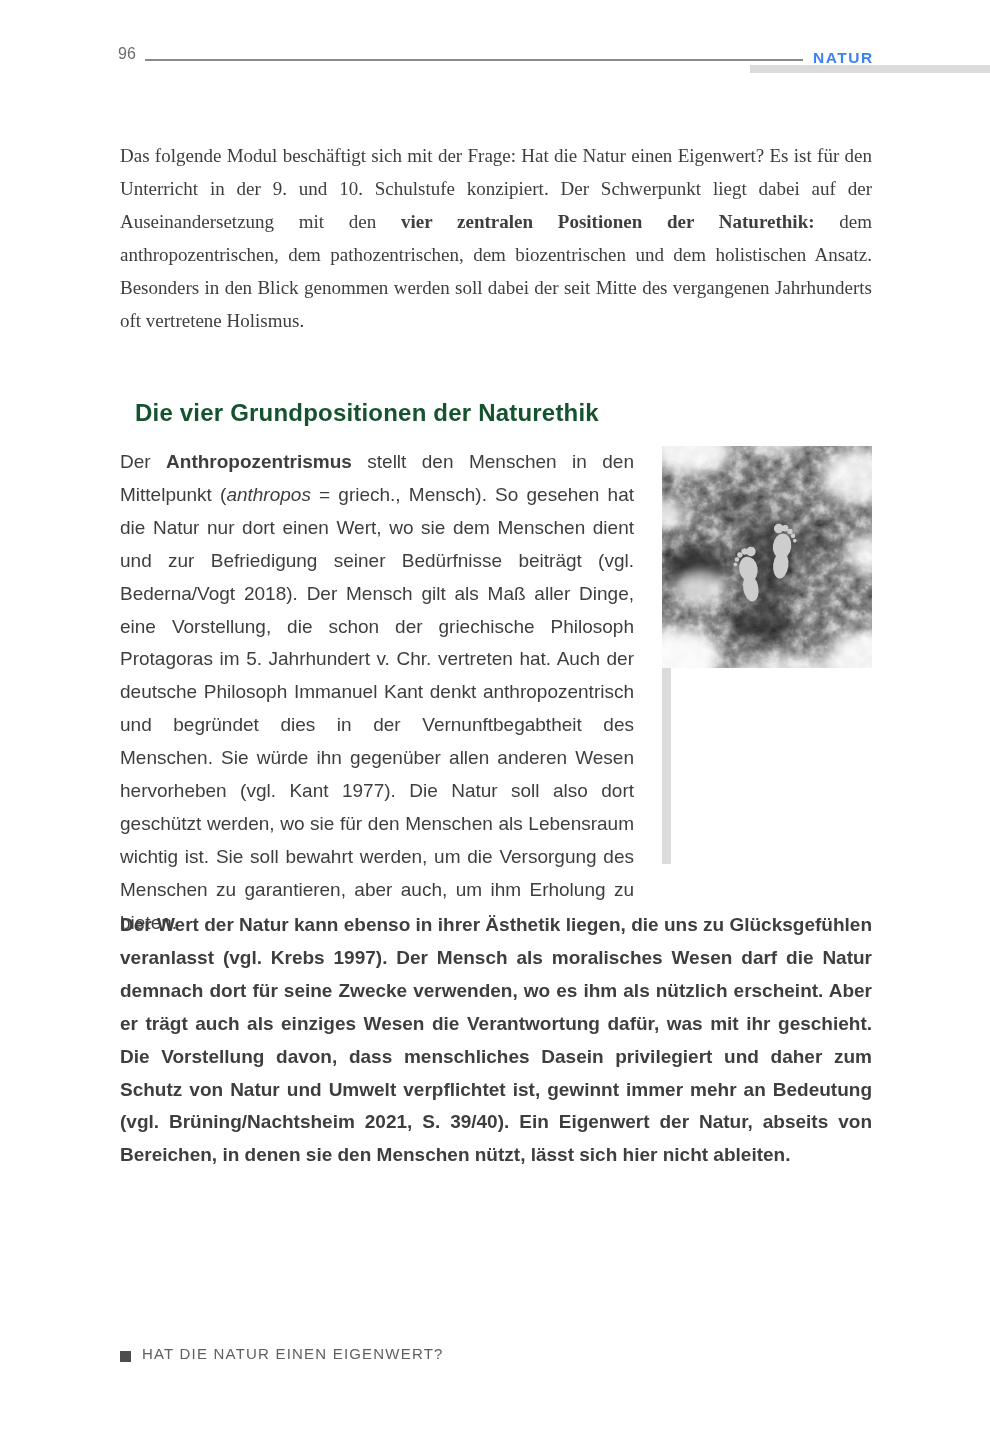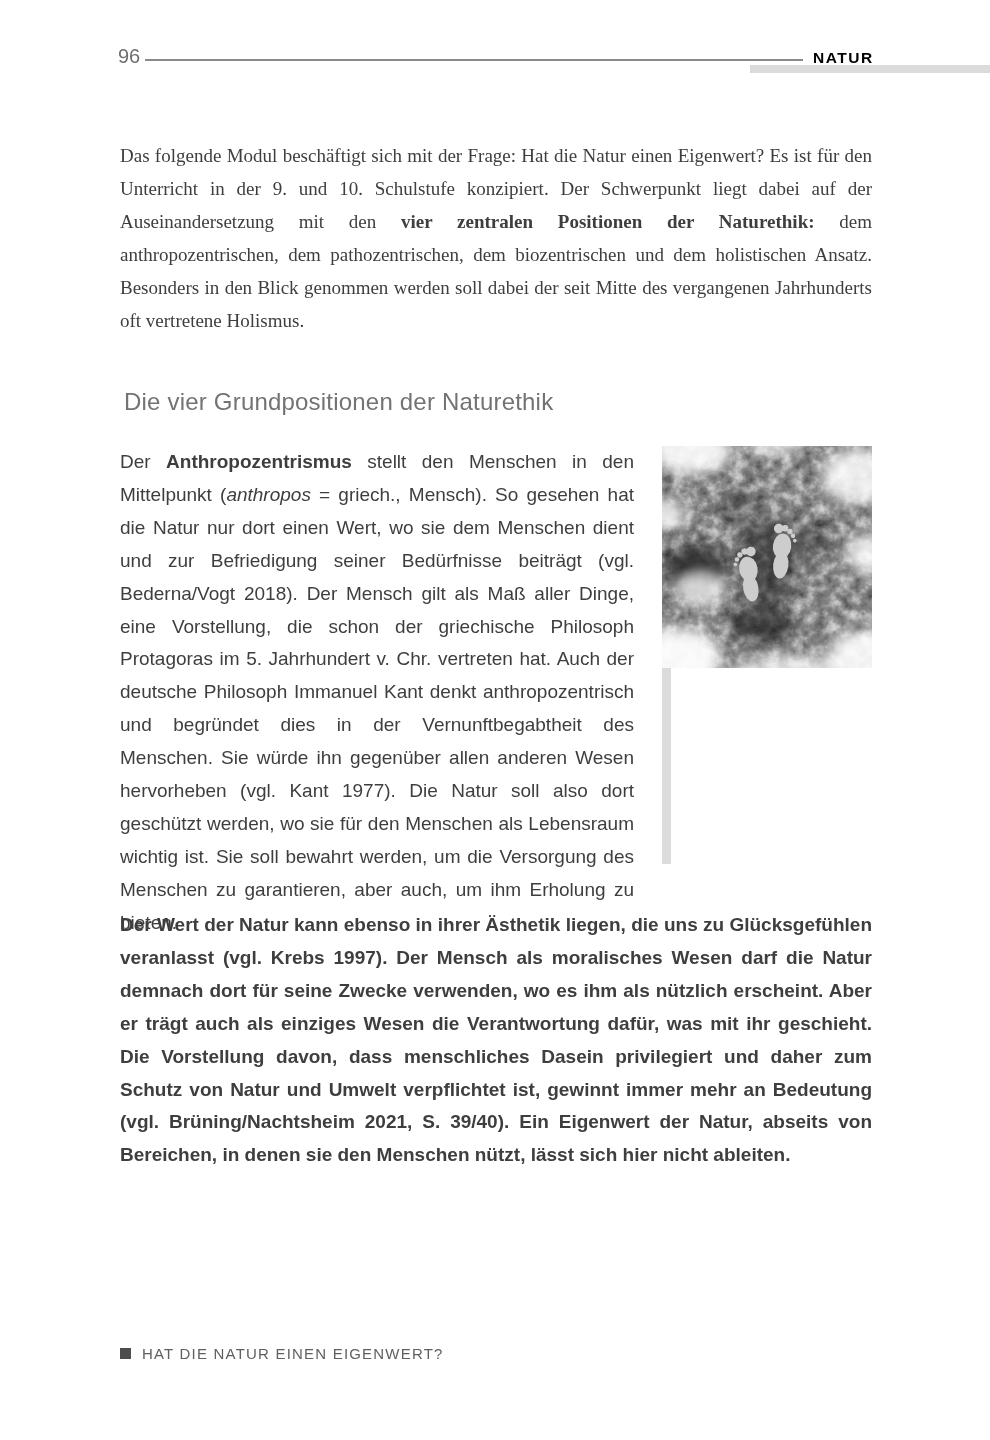--- a/index.html
+++ b/index.html
@@ -3,44 +3,44 @@
 <meta charset="utf-8">
 <style>
   html,body { margin:0; padding:0; background:#fff; }
   .page {
     position:relative; width:990px; height:1440px; background:#ffffff;
     font-family:"Liberation Sans", sans-serif; overflow:hidden;
   }
   
   .pagenum {
     position:absolute; left:118px; top:45px;
-    font-size:20px; color:#6e6e6e;
+    font-size:16px; color:#6e6e6e;
   }
   .header-rule {
     position:absolute; left:145px; top:59px; width:658px; height:2px;
     background:#8a8a8a;
   }
   .section-title {
     position:absolute; left:813px; top:49px;
-    font-size:15.5px; font-weight:bold; letter-spacing:1.5px; color:#000000;
+    font-size:15.5px; font-weight:bold; letter-spacing:1.5px; color:#3b82f6;
   }
   .accent-bar {
     position:absolute; left:750px; top:65px; width:240px; height:8px;
     background:#dbdbdb;
   }
   
   .body-par {
     position:absolute; left:120px; width:752px;
     font-size:19px; line-height:32.9px; color:#3e3e3e;
     text-align:justify; margin:0;
   }
   .intro { top:140px;font-family:Liberation Serif, serif; }
   .heading {
-    position:absolute; left:120px; top:384px; margin:4px;
-    font-size:24px; font-weight:400; color:#737373; letter-spacing:0.2px;
+    position:absolute; left:120px; top:384px; margin:15px;
+    font-size:24px; font-weight:700; color:#14532d; letter-spacing:0.2px;
   }
   
   .columns {
     position:absolute; left:120px; top:446px; width:752px;
     display:flex; gap:28px;
   }
   .text-col { width:526px; }
   .text-col .col-par {
     font-size:19px; line-height:32.9px; color:#3e3e3e;
     text-align:justify; margin:0;
@@ -48,21 +48,21 @@
   .media-col { width:210px; }
   .media-col figure { margin:0; padding:0; line-height:0; }
   .margin-bar {
     width:9px; height:196px; background:#dbdbdb; margin-top:0;
   }
   
   .aesthetics { top:909px;font-weight:bold; }
   
   .page-footer {
     position:absolute; left:120px; top:1345px;
-    display:flex; align-items:center;
+    display:flex; align-items:flex-end;
   }
   .footer-square {
     width:11px; height:11px; background:#4d4d4d; display:inline-block;
   }
   .footer-label {
     margin-left:11px; font-size:15px; letter-spacing:1.2px; color:#5f5f5f;
   }
   .b { font-weight:700; }
   .i { font-style:italic; }
 </style>

